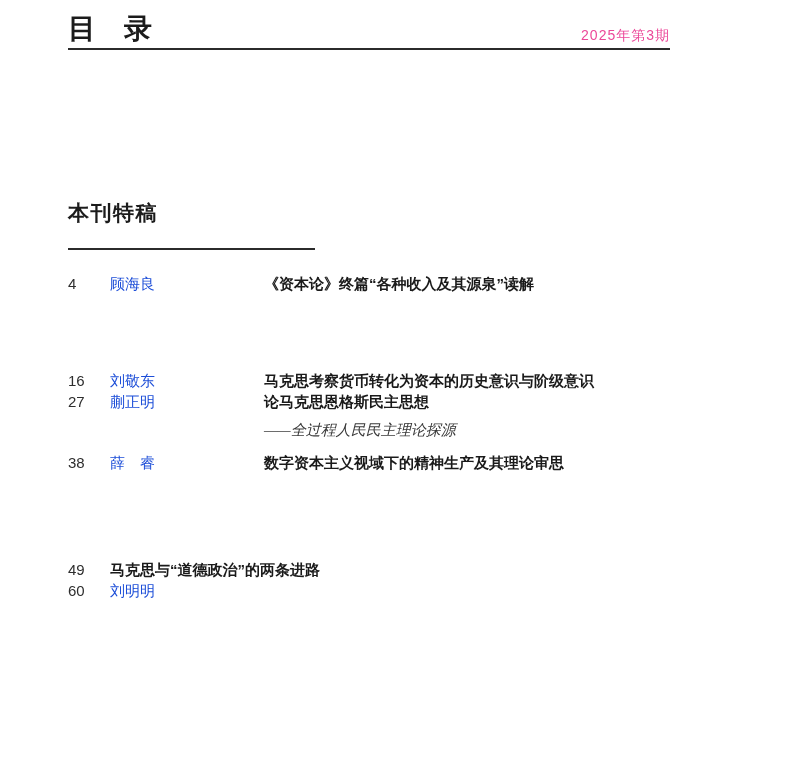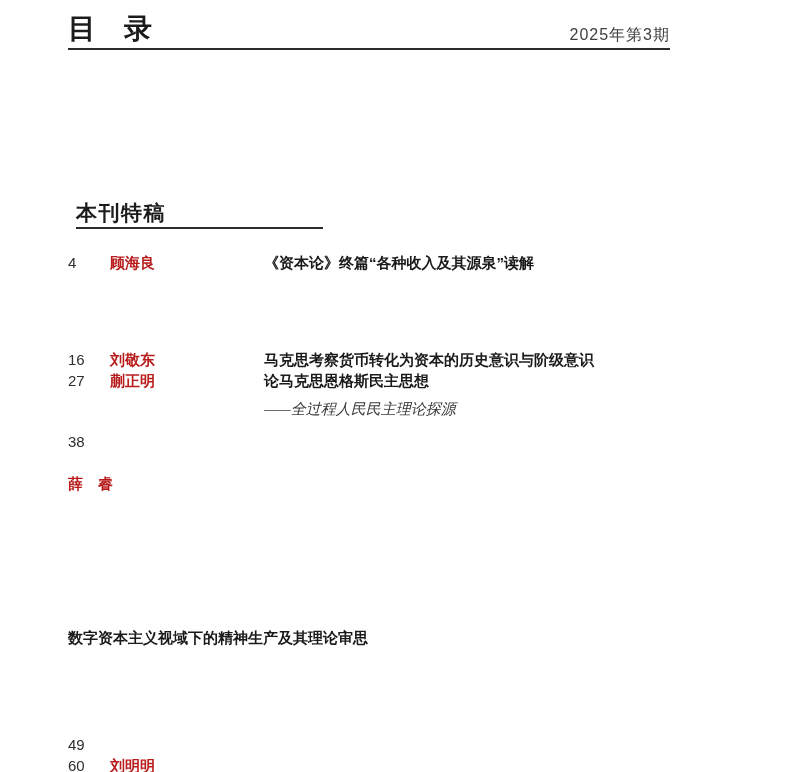--- a/index.html
+++ b/index.html
@@ -27,80 +27,79 @@
   }
   .page-title {
     margin: 0;
     font-size: 28px;
     line-height: 28px;
     font-weight: bold;
     color: #1b1b1b;
     white-space: pre;
   }
   .issue {
-    font-size: 16px;
+    font-size: 14px;
     line-height: 16px;
-    color: #404040;
+    color: #ec4899;
     letter-spacing: 1px;
   }
   
   .section { }
   .sec-1 { margin-top: 152px; }
   .sec-2 { margin-top: 80px; }
   .sec-3 { margin-top: 90px; }
   .sec-heading {
-    margin: 8px;
+    margin: 0;
     font-size: 21px;
     line-height: 22px;
     font-weight: bold;
     letter-spacing: 1.5px;
     color: #1b1b1b;
     width: 247px;
     white-space: nowrap;
-    padding-bottom: 3px;
+    padding-bottom: 24px;
     border-bottom: 2px solid #2b2b2b;
   }
   .entries { margin-top: 25px; }
   .sec-3 .entries { margin-top: 27px; }
   
   .entry-row {
     display: flex;
     align-items: baseline;
     font-size: 15px;
     line-height: 17px;
   }
   .entry-row + .entry-row { margin-top: 4px; }
   .pg {
     width: 42px;
     flex: 0 0 42px;
     color: #2e2e2e;
   }
   .au {
     width: 154px;
     flex: 0 0 154px;
-    color: #b91c1c;
+    color: #1d4ed8;
     white-space: pre;
-    font-weight: bold;
   }
   .ti {
     font-weight: bold;
     color: #1a1a1a;
     white-space: nowrap;
   }
   .entry-sub {
     margin-top: 12px;
     margin-left: 196px;
     font-family: Liberation Serif, serif;
     font-style: italic;
     font-size: 15px;
     line-height: 16px;
     color: #383838;
     white-space: nowrap;
   }
-  .entry-sub + .entry-row { margin-top: 16px; flex-direction: column; }
+  .entry-sub + .entry-row { margin-top: 16px; }
 </style>
 </head>
 <body>
 
 <div class="page">
 
   <header class="toc-header">
     <h1 class="page-title">目　录</h1>
     <span class="issue">2025年第3期</span>
   </header>
@@ -134,20 +133,21 @@
         <span class="au">薛　睿</span>
         <span class="ti">数字资本主义视域下的精神生产及其理论审思</span>
       </div>
     </div>
   </section>
 
   <section class="section sec-3">
     <div class="entries">
       <div class="entry-row">
         <span class="pg">49</span>
+        <span class="ti">马克思与“道德政治”的两条进路</span>
       </div>
       <div class="entry-row">
         <span class="pg">60</span>
         <span class="au">刘明明</span>
       </div>
     </div>
   </section>
 
 </div>
 

